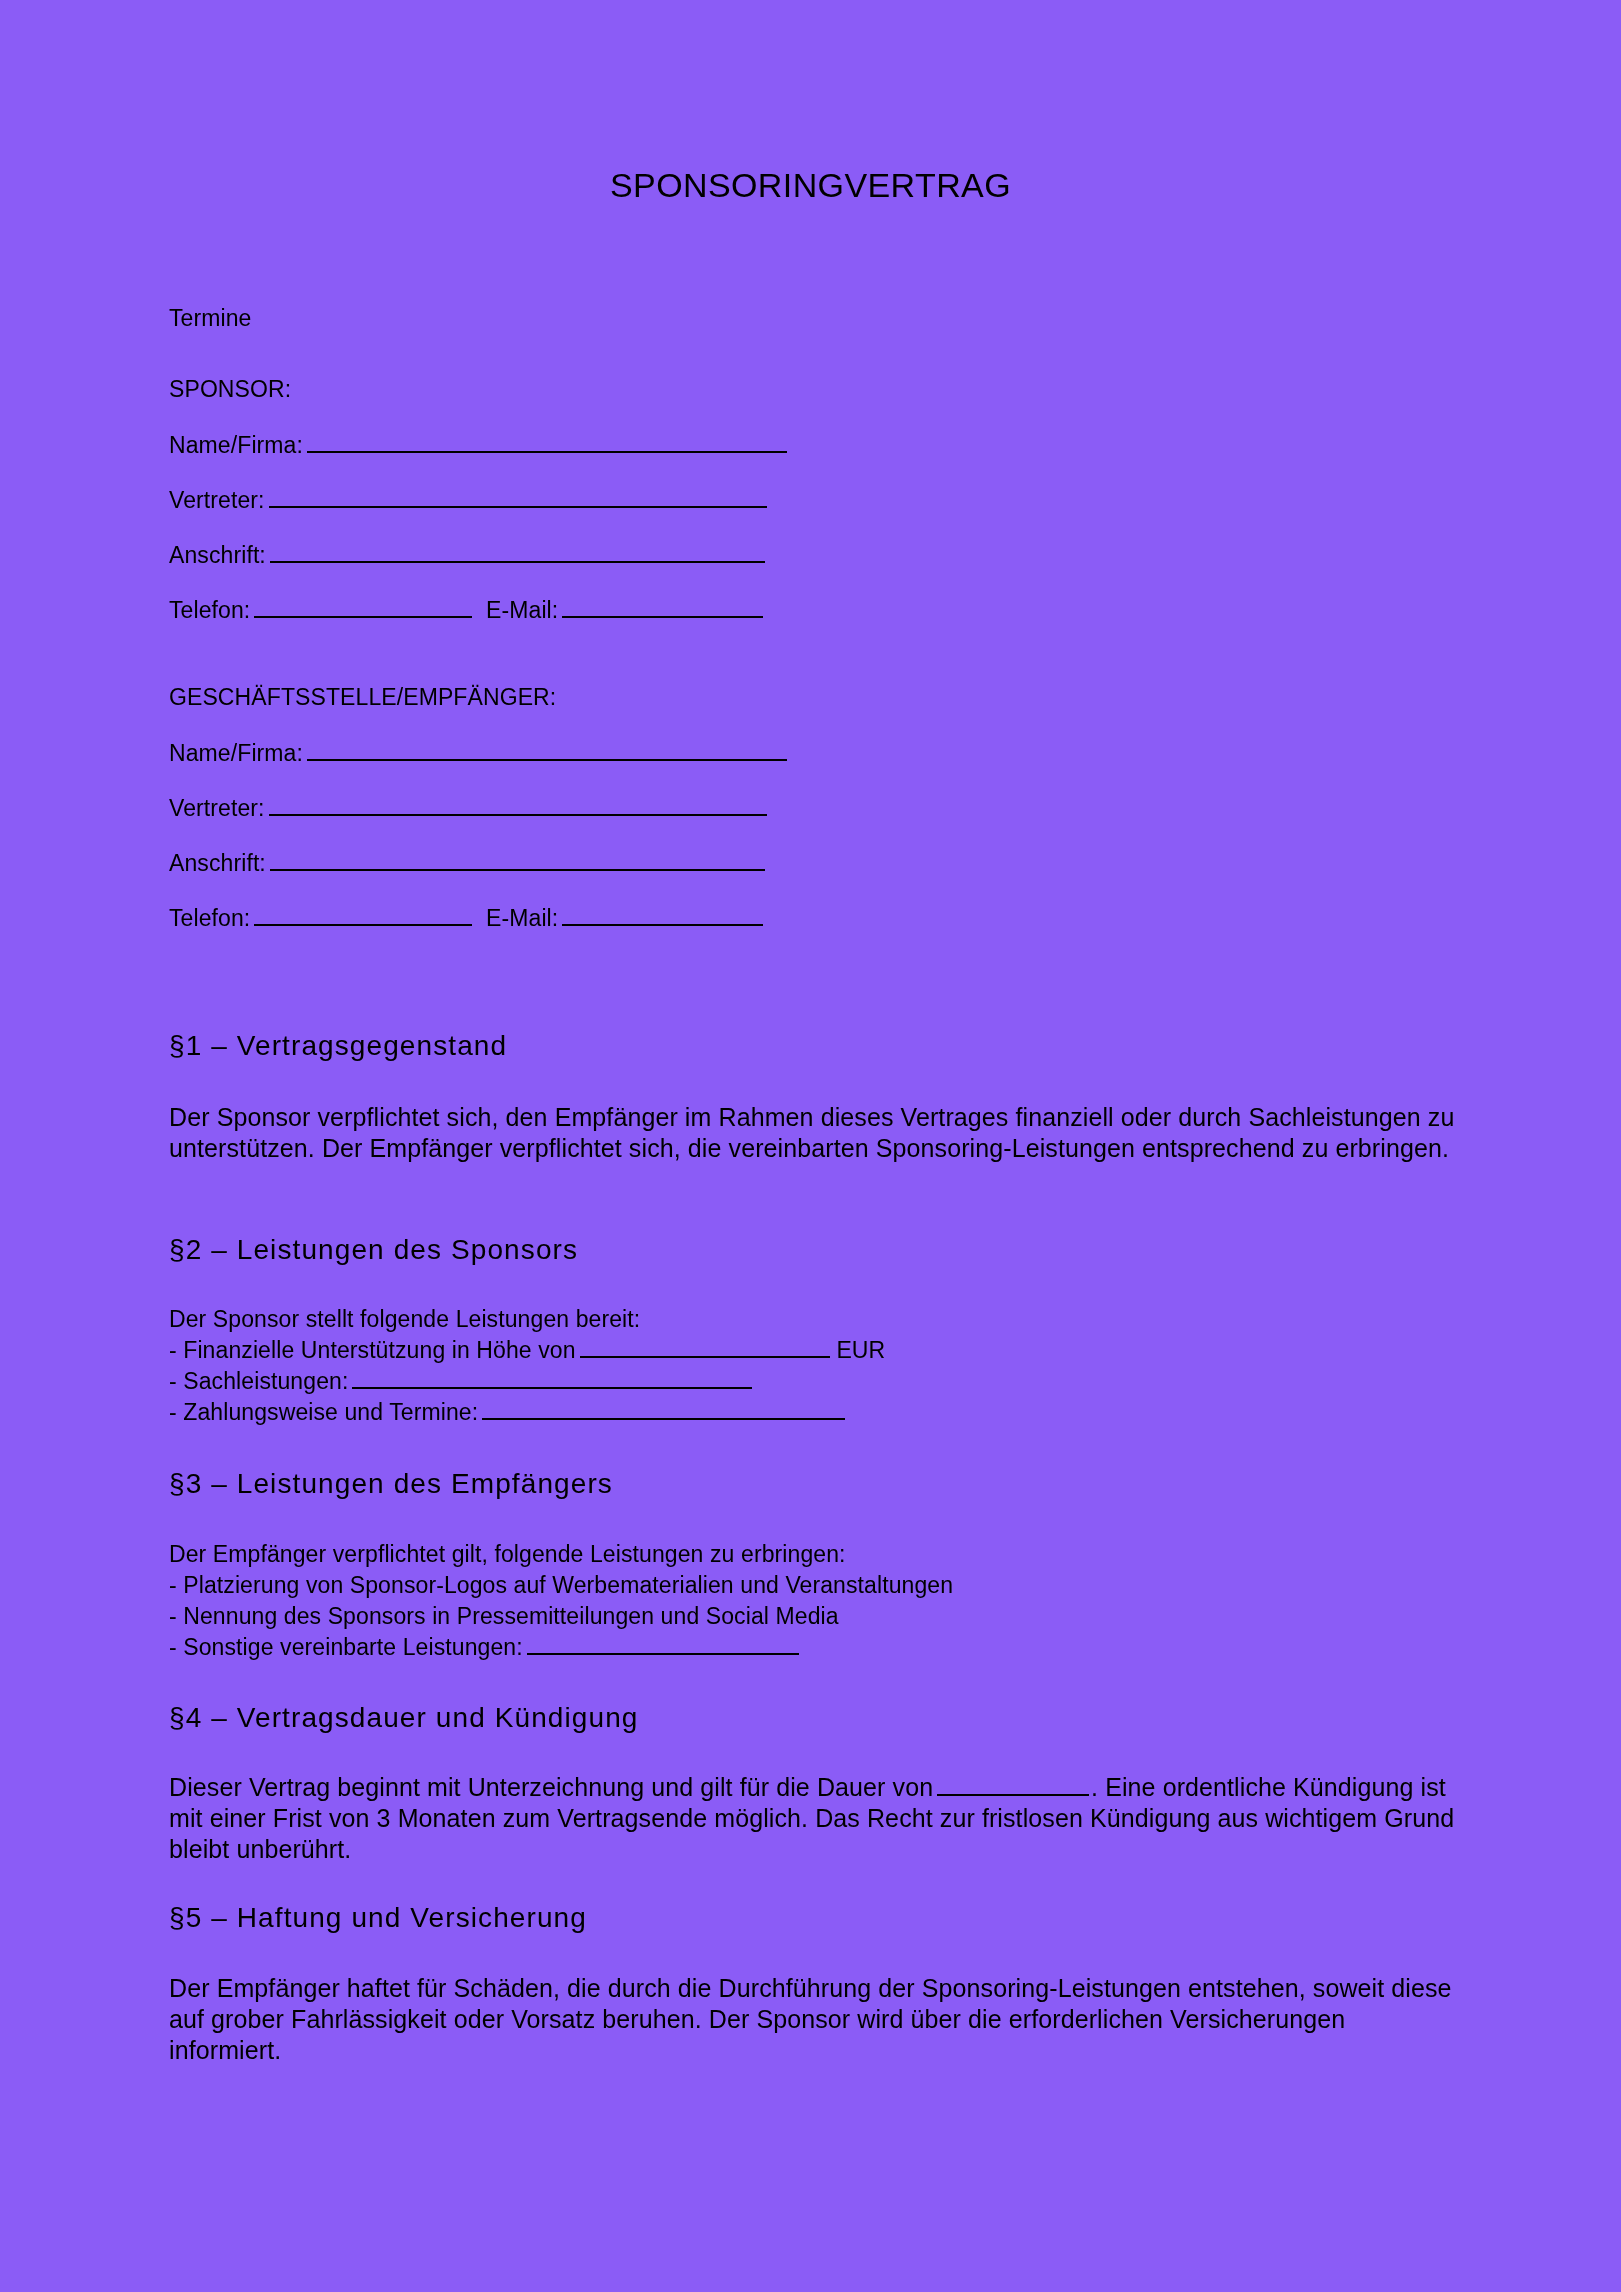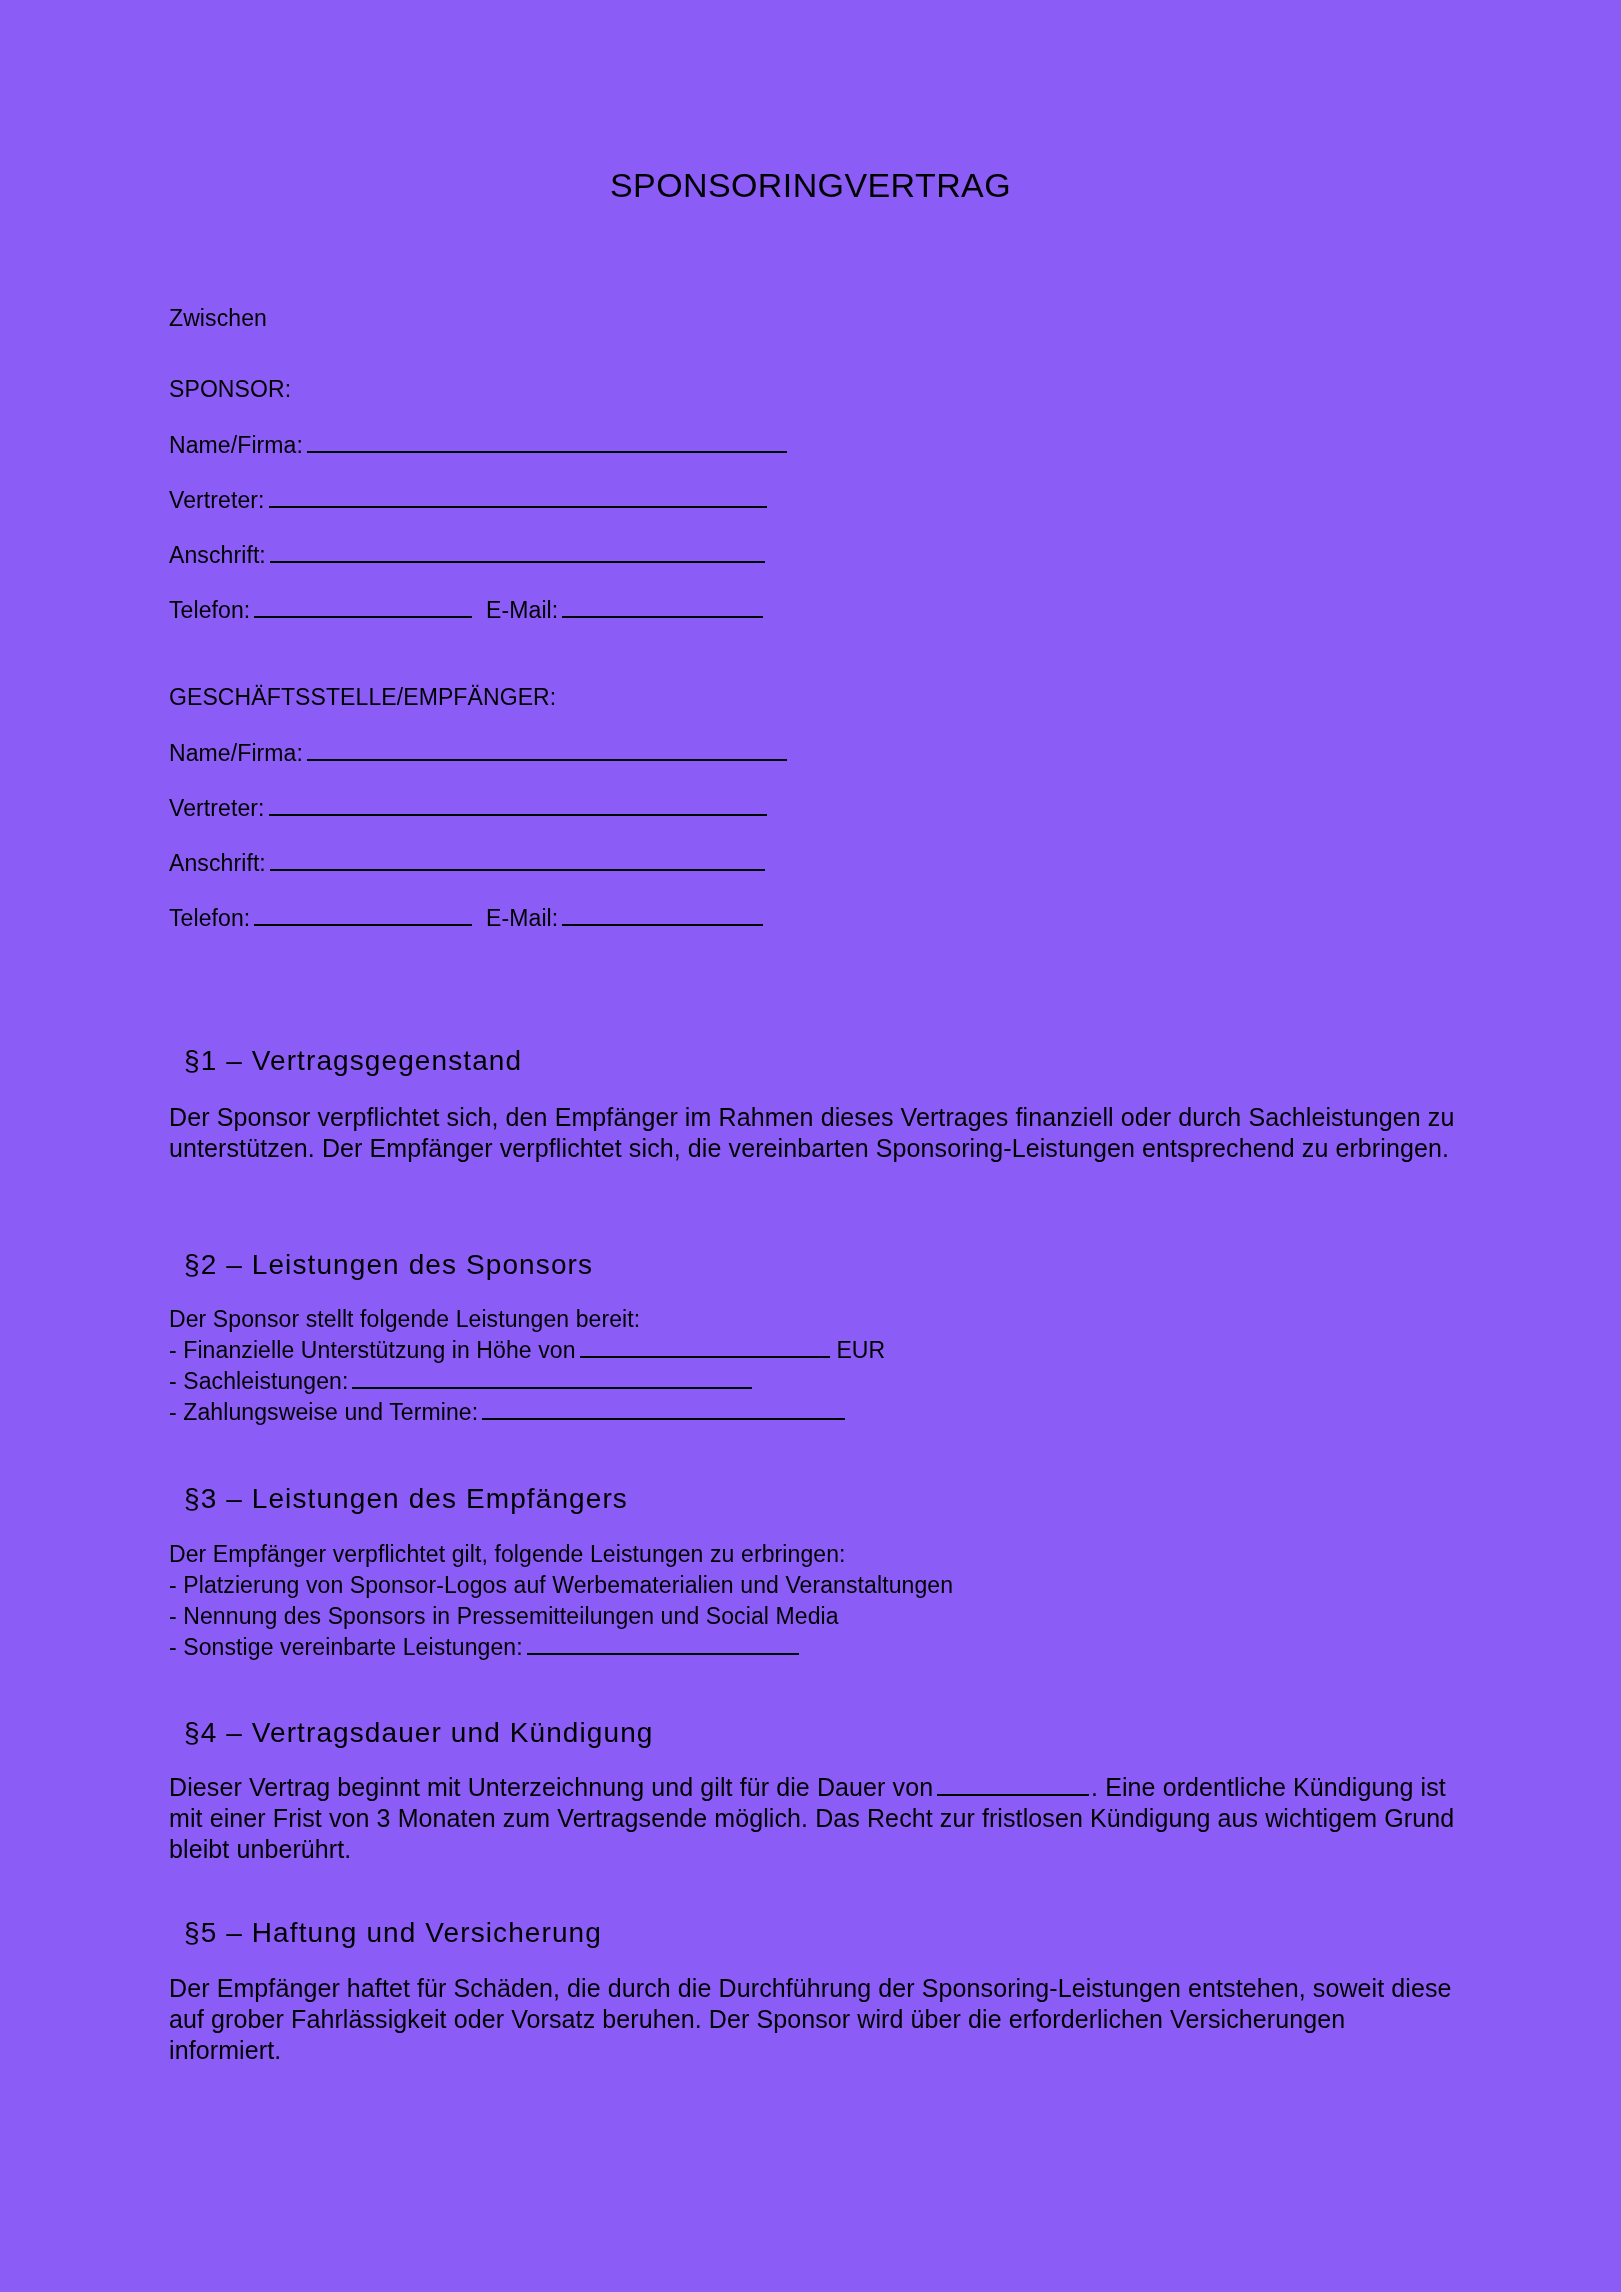--- a/index.html
+++ b/index.html
@@ -63,21 +63,21 @@
 
   
   .sec-head {
     position: absolute;
     left: 0;
     font-size: 28px;
     font-weight: 400;
     letter-spacing: 1.1px;
     line-height: 33px;
     white-space: nowrap;
-    margin: 15px;
+    margin: 0;
   }
 
   
   .para {
     position: absolute;
     left: 0;
     width: 1292px;
     font-size: 25px;
     line-height: 31px;
     letter-spacing: 0.1px;
@@ -95,21 +95,21 @@
   .list div { white-space: nowrap; }
 </style>
 </head>
 <body>
 
 <div class="page">
   <div class="content">
 
     <h1 class="doc-title">SPONSORINGVERTRAG</h1>
 
-    <div class="line" style="top:304px;">Zwischen</div>
+    <div class="line" style="top:304px;">Termine</div>
 
     <div class="line" style="top:375px;">SPONSOR:</div>
 
     <div class="line" style="top:431px;">
       <span>Name/Firma:</span><span class="blank" style="width:480px;"></span>
     </div>
 
     <div class="line" style="top:486px;">
       <span>Vertreter:</span><span class="blank" style="width:498px;"></span>
     </div>

